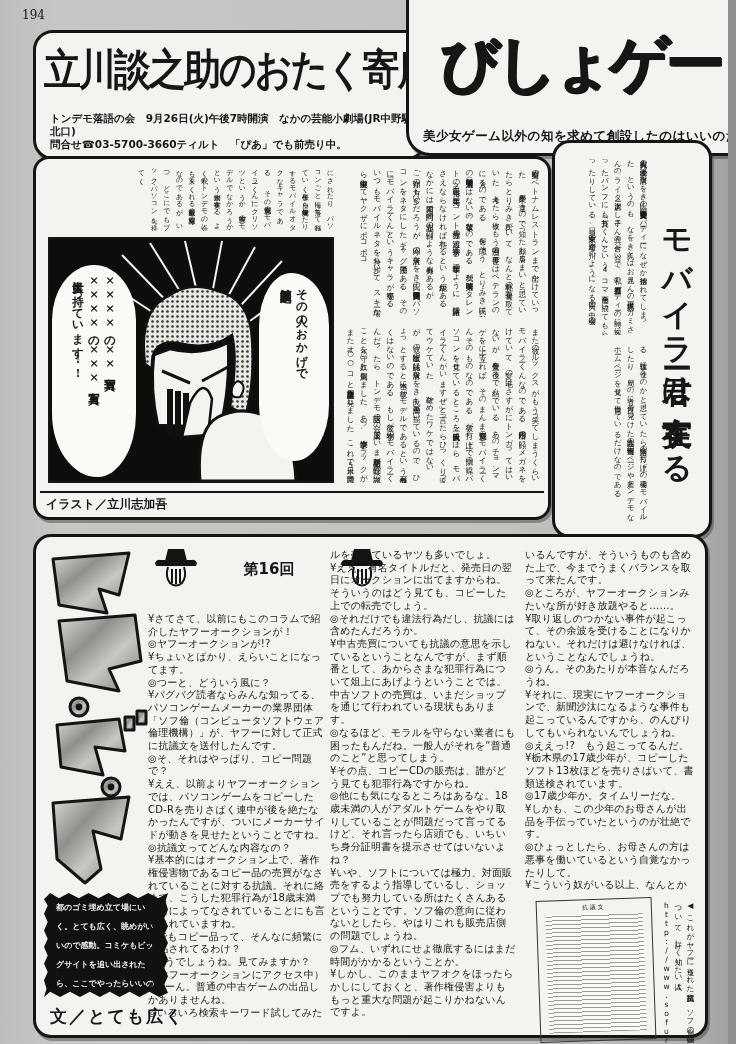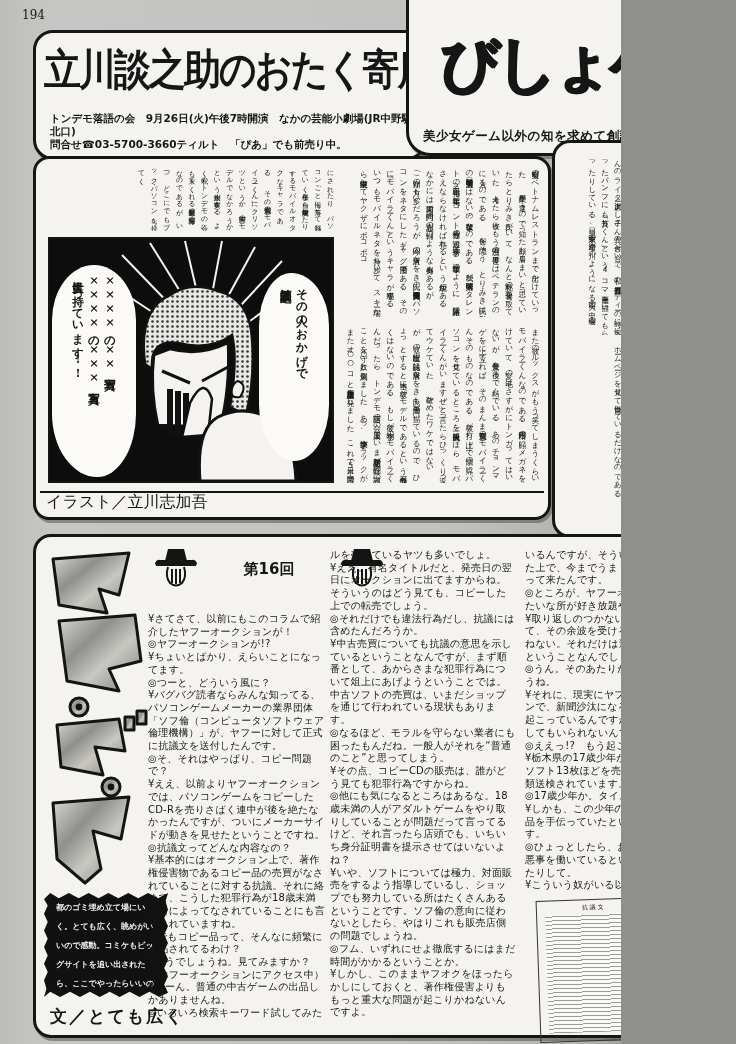--- a/index.html
+++ b/index.html
@@ -1,16 +1,16 @@
 <!DOCTYPE html>
 <html><head>
 <meta charset="utf-8">
 <style>
   html,body{margin:0;padding:0;background:#8f8f8d;}
-  .page{position:relative;width:621px;height:1044px;overflow:hidden;
+  .page{position:relative;width:728px;height:1044px;overflow:hidden;
         background:linear-gradient(90deg,#bdbdbb 0%,#c6c6c4 8%,#c2c2c0 70%,#b3b3b1 93%,#a2a2a0 100%);
         font-family:"DejaVu Sans","Liberation Sans",sans-serif;color:#161616;}
   .box{position:absolute;background:#f4f3ef;border:3px solid #151515;border-radius:16px;
        box-shadow:2px 3px 0 rgba(60,60,58,.45);}
   .vtext{writing-mode:vertical-rl;text-orientation:upright;overflow:hidden;white-space:pre-line;}
   .pre{white-space:pre-line;overflow:hidden;}
   .pagenum{position:absolute;left:22px;top:8px;font-size:12px;font-family:"DejaVu Serif",serif;}
   
   .adbox{left:33px;top:30px;width:388px;height:124px;border-radius:20px;}
   .adtitle{position:absolute;left:8px;top:12px;width:372px;text-align:center;
@@ -22,21 +22,21 @@
   .masttitle{position:absolute;left:10px;top:34px;width:324px;text-align:center;font-size:58px;
              font-weight:900;letter-spacing:-3px;transform:scaleY(1.08);
              text-shadow:1px 0 #151515,-1px 0 #151515,0 1px #151515,2px 1px #151515;}
   .mastsub{position:absolute;left:14px;bottom:8px;font-size:12.5px;font-weight:bold;letter-spacing:.5px;}
   
   .a1box{left:33px;top:156px;width:512px;height:358px;}
   .a1tail{position:absolute;left:8px;top:6px;width:292px;height:66px;font-size:6.8px;line-height:12.6px;}
   .a1rowA{position:absolute;right:6px;top:6px;width:198px;height:152px;font-size:7.6px;line-height:13.2px;}
   .a1rowB{position:absolute;right:6px;top:164px;width:198px;height:160px;font-size:7.6px;line-height:13.2px;}
   .caprule{position:absolute;left:4px;right:4px;bottom:24px;height:2.5px;background:#151515;}
-  .a1cap{position:absolute;left:10px;bottom:4px;font-size:16px;font-weight:normal;}
+  .a1cap{position:absolute;left:10px;bottom:4px;font-size:12px;font-weight:bold;}
   
   .panel{position:absolute;left:12px;top:78px;width:286px;height:246px;background:#0d0d0d;
          border:2px solid #151515;box-sizing:border-box;}
   .bub{position:absolute;background:#fbfaf6;display:flex;align-items:center;justify-content:center;}
   .bubR{right:3px;top:34px;width:70px;height:188px;border-radius:46% 54% 50% 50%/28% 28% 30% 30%;}
   .bubL{left:2px;top:26px;width:84px;height:212px;border-radius:50% 50% 46% 54%/26% 26% 30% 30%;}
   .bub .vtext{height:92%;font-size:11.5px;font-weight:bold;line-height:16px;
               font-family:"DejaVu Serif",serif;}
   
   .hlbox{left:552px;top:140px;width:154px;height:392px;border-radius:18px;}

